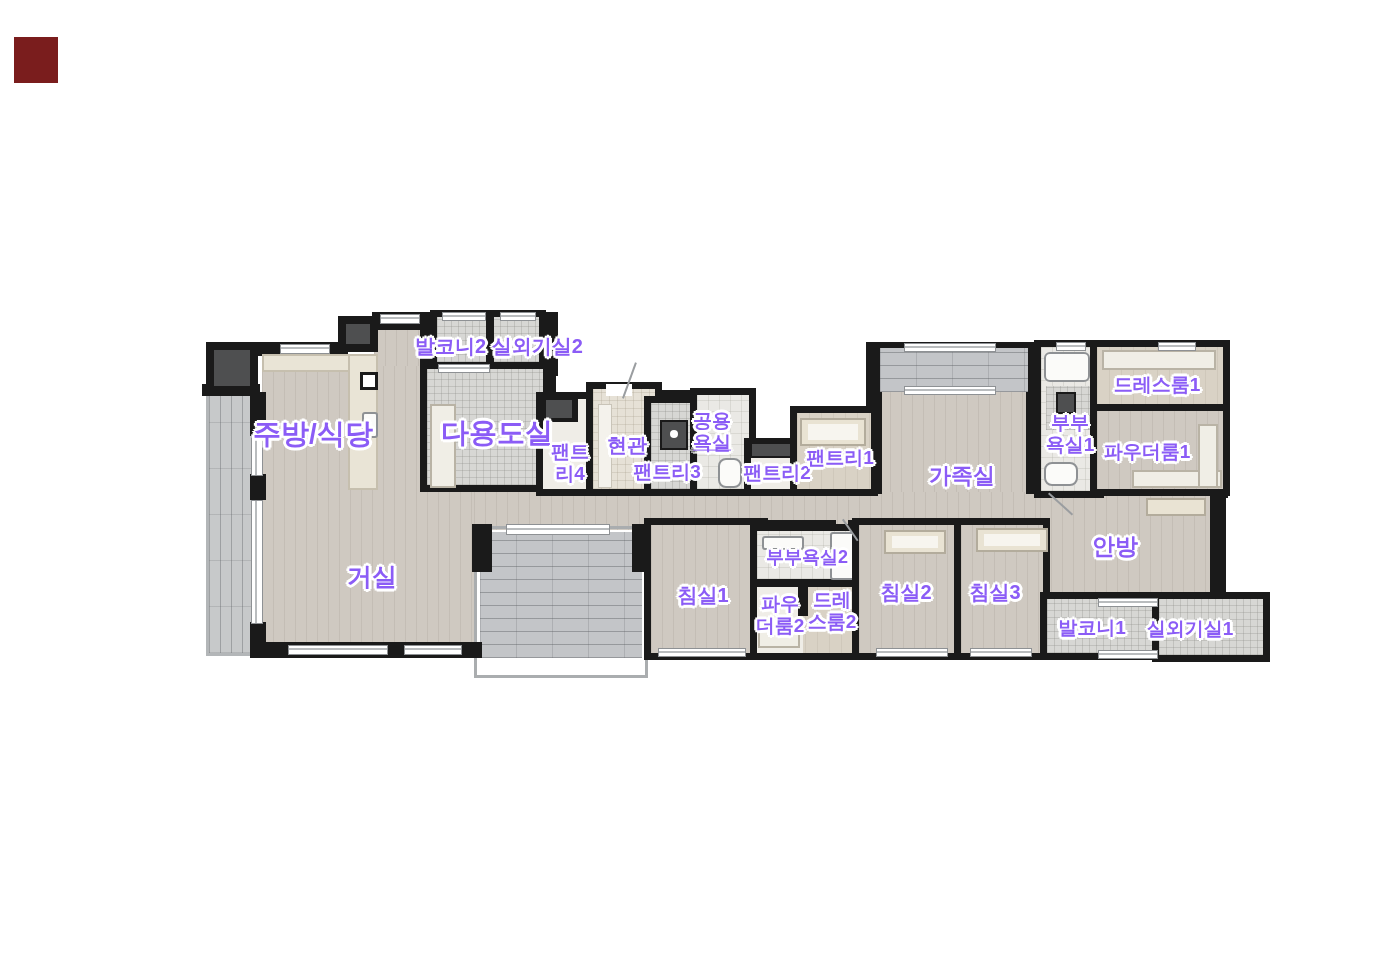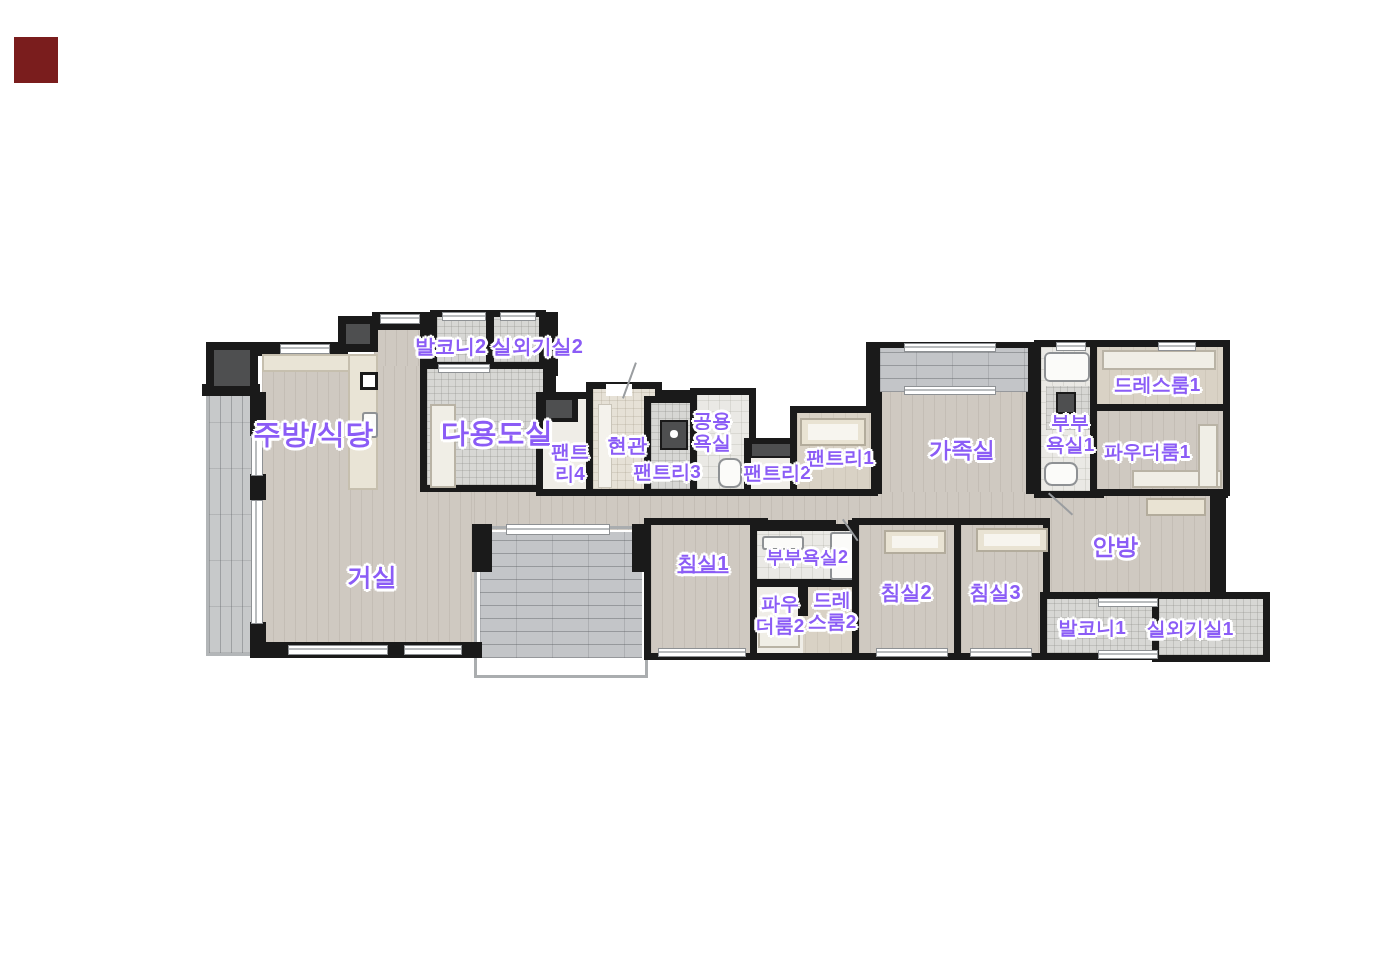--- a/index.html
+++ b/index.html
@@ -202,33 +202,33 @@
   <div class="lbl fs21" style="left:313px;top:434px;">주방/식당</div>
   <div class="lbl fs21" style="left:497px;top:433px;">다용도실</div>
   <div class="lbl fs19" style="left:570px;top:463px;">
       <span style="display:block;">팬트</span>
       <span style="display:block;">리4</span>
     </div>
   <div class="lbl fs20" style="left:627px;top:446px;">현관</div>
   <div class="lbl fs19" style="left:667px;top:472px;">팬트리3</div>
   <div class="lbl fs19" style="left:712px;top:432px;">
       <span style="display:block;">공용</span>
-      <span style="display:block;">욕실</span>
+      <span style="display:block;text-decoration:underline;">욕실</span>
     </div>
   <div class="lbl fs19" style="left:777px;top:473px;">팬트리2</div>
   <div class="lbl fs19" style="left:840px;top:458px;">팬트리1</div>
-  <div class="lbl fs22" style="left:962px;top:450px;">가족실</div>
+  <div class="lbl fs22" style="left:962px;top:476px;">가족실</div>
   <div class="lbl fs19" style="left:1070px;top:434px;">
       <span style="display:block;">부부</span>
       <span style="display:block;">욕실1</span>
     </div>
   <div class="lbl fs19" style="left:1157px;top:385px;">드레스룸1</div>
   <div class="lbl fs19" style="left:1147px;top:452px;">파우더룸1</div>
   <div class="lbl fs25" style="left:372px;top:577px;">거실</div>
-  <div class="lbl fs20" style="left:703px;top:564px;text-decoration:underline;">침실1</div>
+  <div class="lbl fs20" style="left:703px;top:596px;">침실1</div>
   <div class="lbl fs18" style="left:807px;top:558px;">부부욕실2</div>
   <div class="lbl fs19" style="left:780px;top:611px;">
       <span style="display:block;margin-top:8px;">파우</span>
       <span style="display:block;">더룸2</span>
     </div>
   <div class="lbl fs19" style="left:832px;top:611px;">
       <span style="display:block;">드레</span>
       <span style="display:block;">스룸2</span>
     </div>
   <div class="lbl fs20" style="left:906px;top:593px;">침실2</div>

